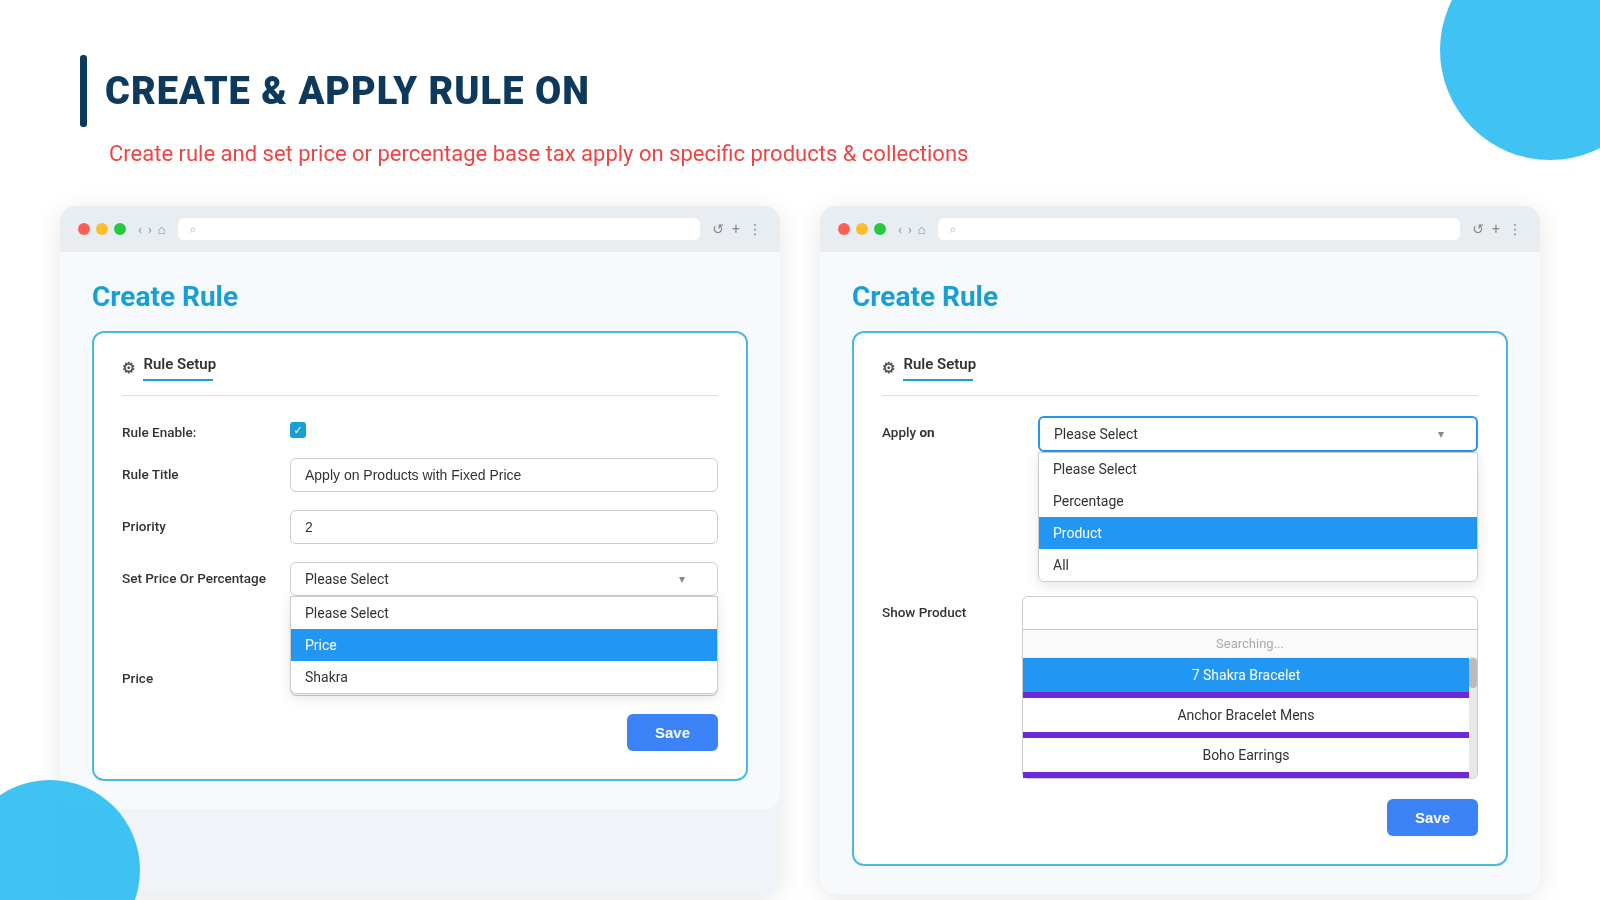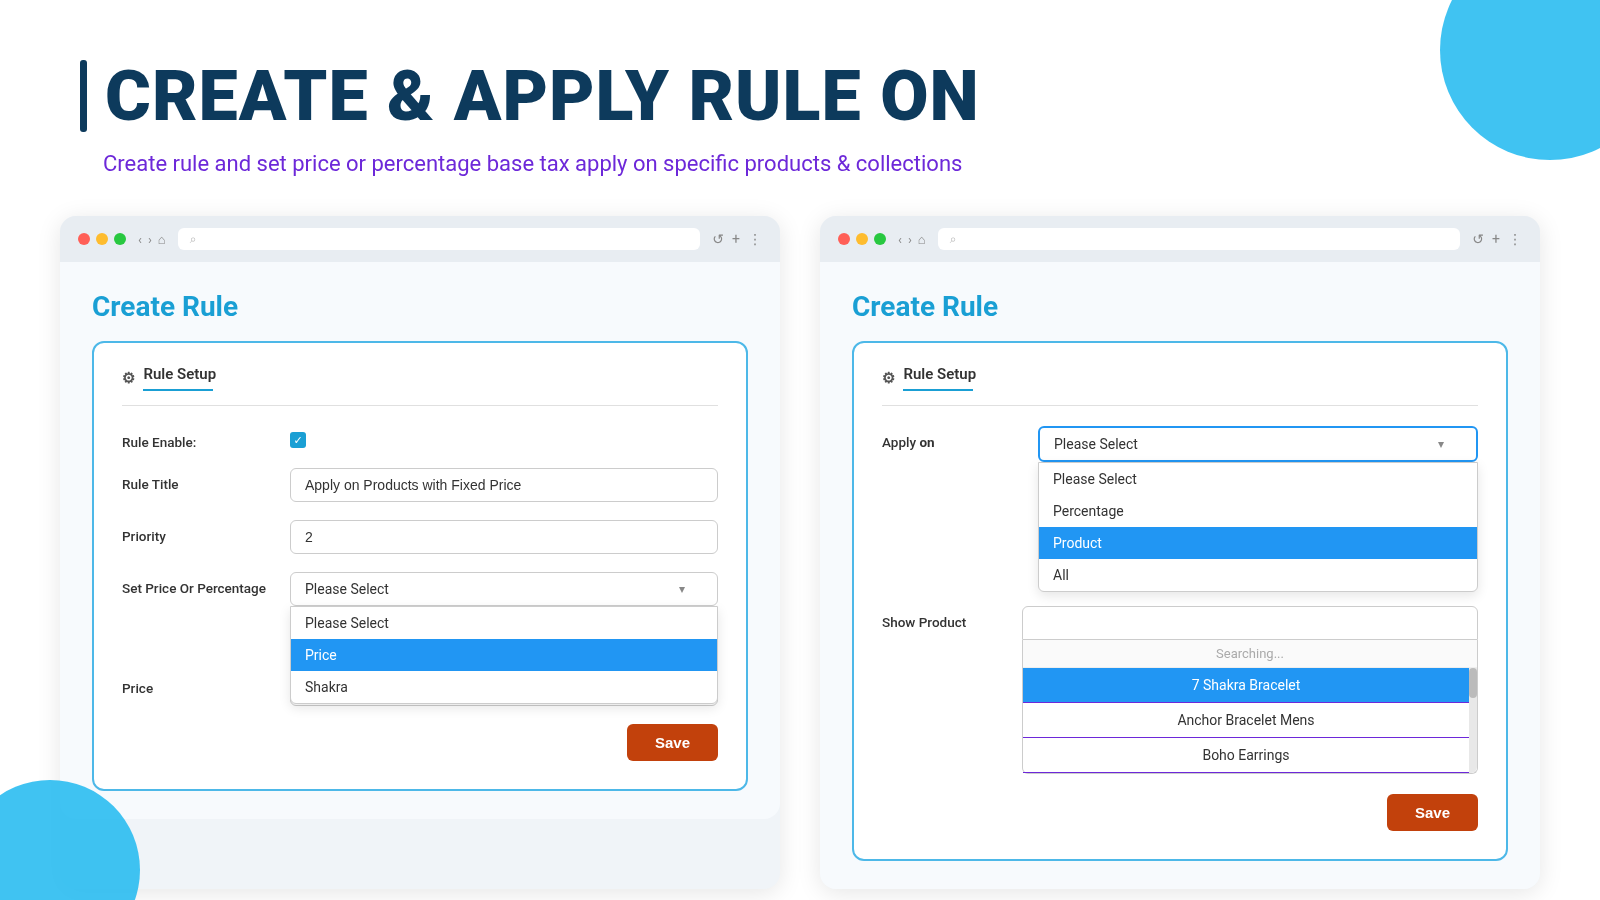--- a/index.html
+++ b/index.html
@@ -45,31 +45,31 @@
       margin-bottom: 14px;
     }
     .header-bar {
       width: 7px;
       height: 72px;
       background: #0d3a5c;
       border-radius: 3px;
       flex-shrink: 0;
     }
     .header-title {
-      font-size: 70px;
+      font-size: 38px;
       font-weight: 900;
       color: #0d3a5c;
       letter-spacing: 1px;
       text-transform: uppercase;
     }
     .header-subtitle {
       font-size: 22px;
-      color: #6d28d9;
+      color: #ef4444;
       font-weight: 400;
-      margin-left: 23px;
+      margin-left: 29px;
     }
 
     
     .main-content {
       display: flex;
       gap: 40px;
       padding: 10px 60px 0 60px;
     }
 
     
@@ -252,21 +252,21 @@
       color: #333;
       cursor: pointer;
     }
     .dropdown-item.highlighted {
       background: #2196f3;
       color: #fff;
     }
 
     
     .save-btn {
-      background: #c2410c;
+      background: #3b82f6;
       color: #fff;
       border: none;
       border-radius: 6px;
       padding: 10px 28px;
       font-size: 15px;
       font-weight: 600;
       cursor: pointer;
       display: block;
       margin-left: auto;
       margin-top: 10px;
@@ -349,21 +349,21 @@
       font-size: 13px;
       color: #aaa;
       border-bottom: 1px solid #eee;
       background: #fafafa;
     }
     .product-list-item {
       padding: 9px 14px;
       font-size: 14px;
       color: #333;
       cursor: pointer;
-      border-bottom: 1px solid #6d28d9;
+      border-bottom: 6px solid #6d28d9;
       text-align: center;
     }
     .product-list-item.highlighted {
       background: #2196f3;
       color: #fff;
       text-align: center;
     }
     .product-list-item:last-child { border-bottom: none; }
     .product-list-scrollbar {
       position: absolute;

